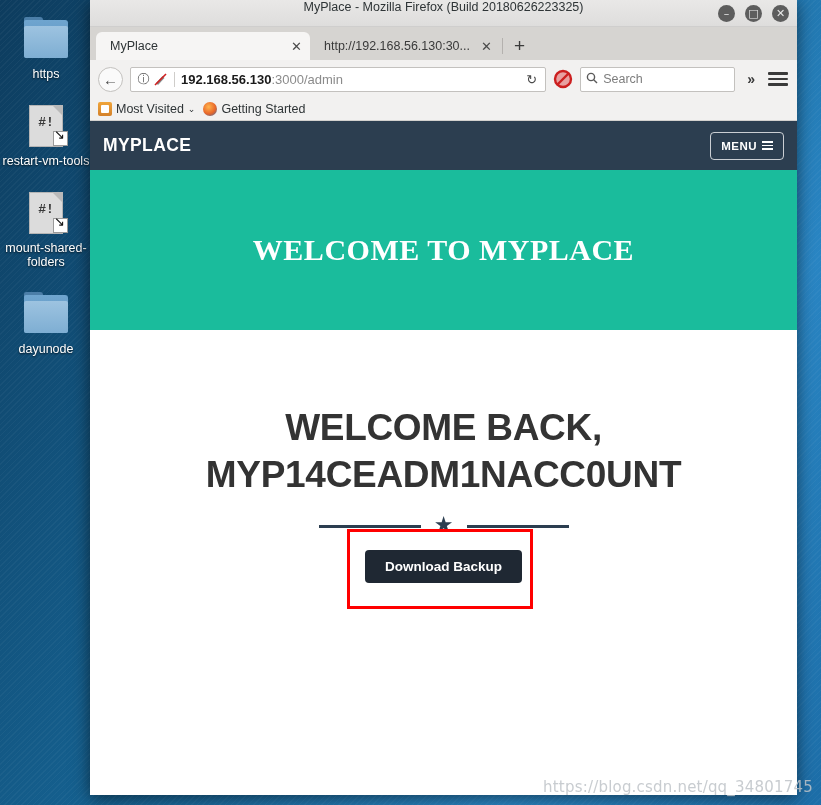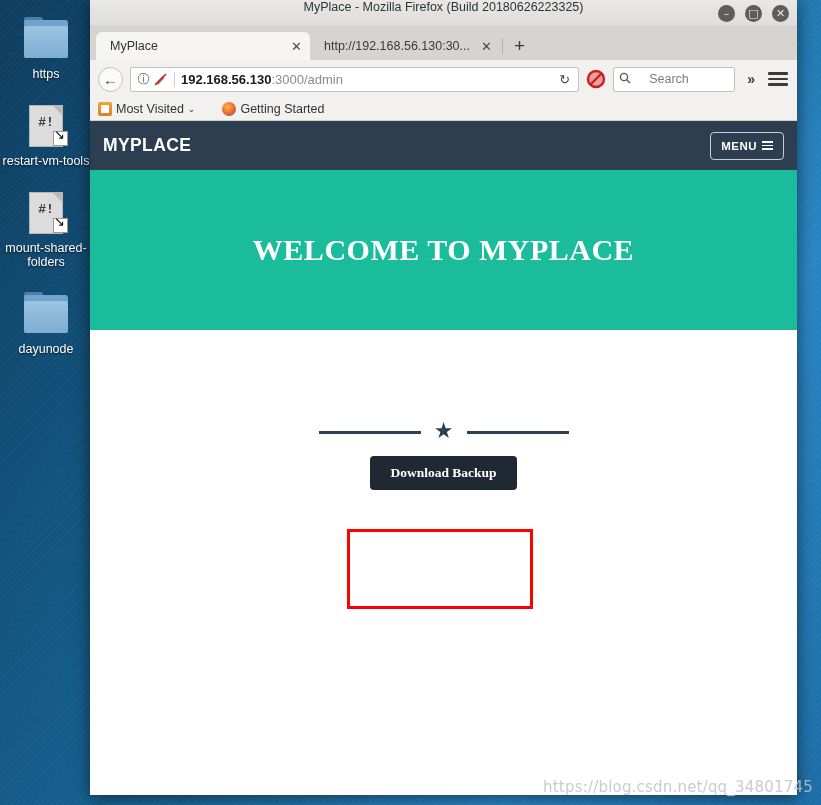--- a/index.html
+++ b/index.html
@@ -269,27 +269,27 @@
     cursor: pointer;
     flex: none;
   }
   #noscript-btn {
     width: 20px; height: 20px;
     flex: none;
     cursor: pointer;
     position: relative;
   }
   #searchbox {
-    width: 122px; height: 25px;
+    width: 155px; height: 25px;
     background: #ffffff;
     border: 1px solid #c3c1be;
     border-radius: 2px;
     display: flex; align-items: center;
     padding: 0 5px;
-    gap: 18px;
+    gap: 5px;
     cursor: text;
     flex: none;
     text-align: right;
   }
   #search-placeholder { font-size: 12.5px; color: #7d7d7d; }
   #overflow-btn {
     font-size: 14px; color: #3a3a3a;
     padding: 0 5px; cursor: pointer; flex: none;
     font-weight: bold;
   }
@@ -303,21 +303,21 @@
   #hamburger-btn span { display: block; height: 2.5px; background: #3a3a3a; border-radius: 1px; }
 
   
   #bookmarks {
     height: 23px;
     background: #f2f1f0;
     border-bottom: 1px solid #d3d1ce;
     display: flex;
     align-items: center;
     padding-left: 8px;
-    gap: 27px;
+    gap: 8px;
     flex: none;
   }
   .bm {
     display: flex; align-items: center; gap: 4px;
     font-size: 12.5px; color: #2e3436;
     cursor: pointer;
   }
   .bm-ico {
     width: 14px; height: 14px;
     border-radius: 2px;
@@ -438,21 +438,21 @@
   }
   #download-backup-btn {
     background: #1f2833;
     color: #ffffff;
     border: none;
     border-radius: 4px;
     font-size: 13.5px;
     font-weight: bold;
     padding: 9px 20px;
     cursor: pointer;
-    font-family: Liberation Serif, serif;
+    font-family: Liberation Sans, sans-serif;
   }
 
   
   #annotation-box {
     position: absolute;
     left: 257px;
     top: 408px;
     width: 186px;
     height: 80px;
     border: 3px solid #ff0000;
@@ -595,20 +595,24 @@
               <i></i>
             </span>
         </div>
       </div>
 
       <div id="hero">
         <div id="hero-title">WELCOME TO MYPLACE</div>
       </div>
 
       <div id="main-section">
+        <h1 id="welcome-heading">
+          <span>WELCOME BACK,</span><br>
+          <span>MYP14CEADM1NACC0UNT</span>
+        </h1>
 
         <div id="divider">
           <span class="div-line left"></span>
           <span class="div-star">★</span>
           <span class="div-line right"></span>
         </div>
 
         <div id="download-wrap">
           <button id="download-backup-btn">Download Backup</button>
         </div>

